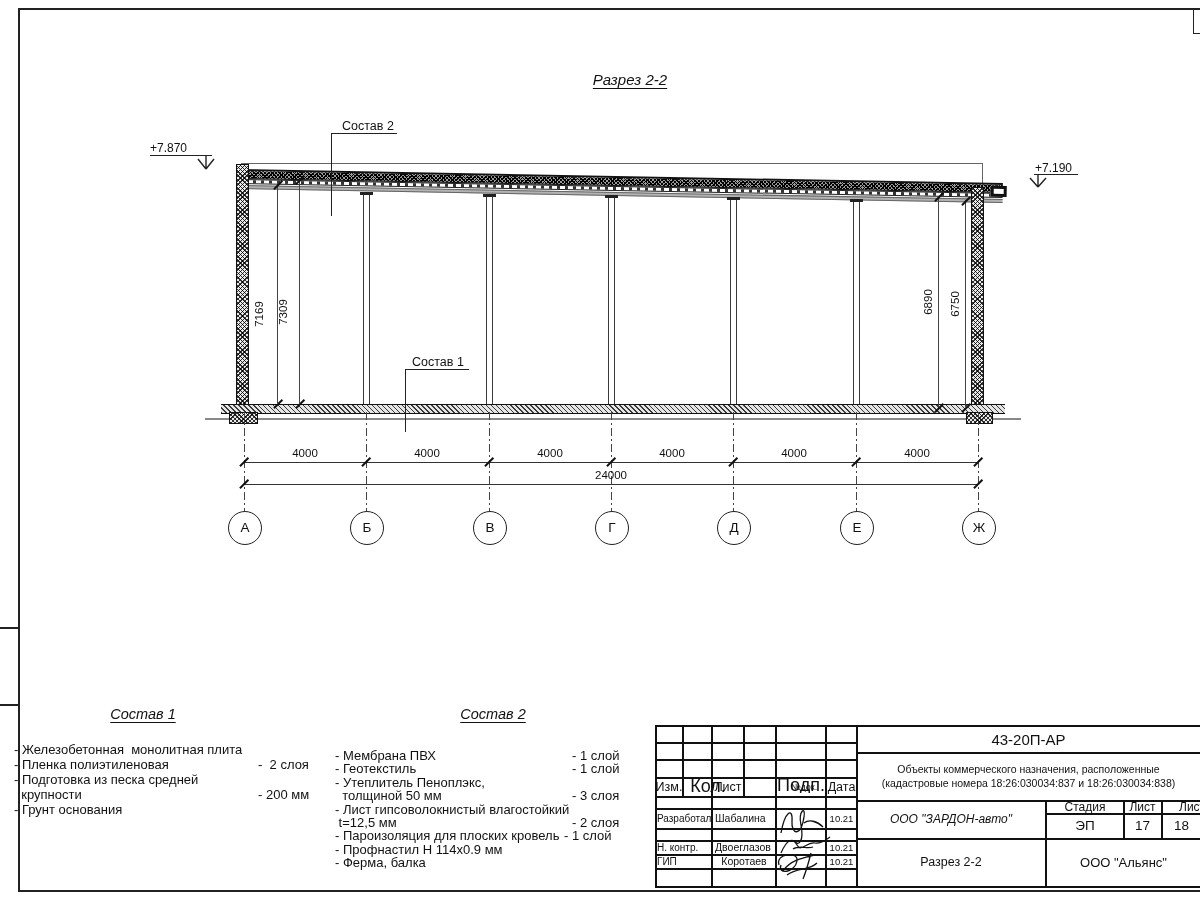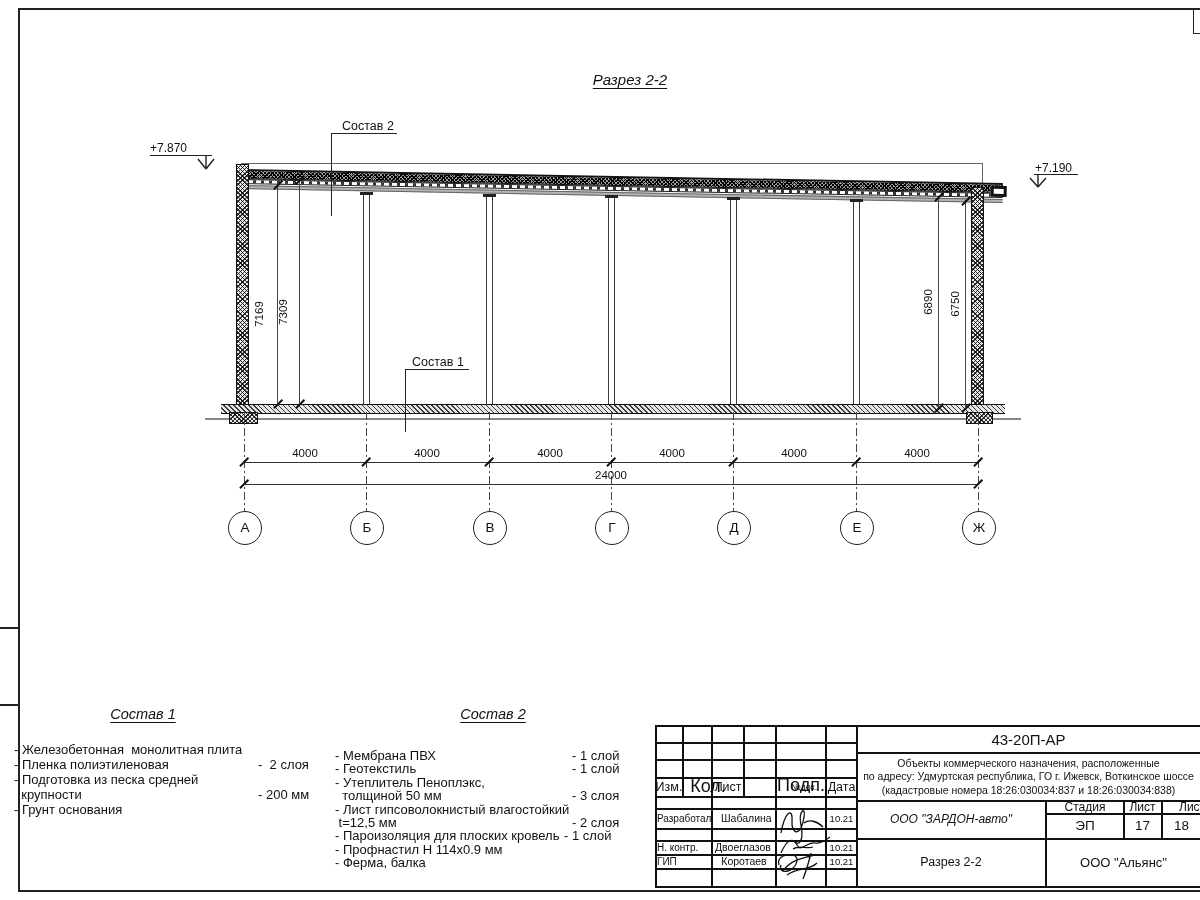--- a/index.html
+++ b/index.html
@@ -203,21 +203,21 @@
     <div class="tb-ln" style="left:506px;top:75px;width:1.5px;height:38px;"></div>
 
     <div class="tb-txt" style="left:0;top:52px;width:28px;height:19px;font-size:12.5px;">Изм.</div>
     <div class="tb-txt" style="left:28px;top:52px;width:50px;height:19px;font-size:18px;">Кол.</div>
     <div class="tb-txt" style="left:57px;top:52px;width:32px;height:19px;font-size:12.5px;">Лист</div>
     <div class="tb-txt" style="left:89px;top:52px;width:32px;height:19px;font-size:9px;margin-left:44px;">№док.</div>
     <div class="tb-txt" style="left:121px;top:52px;width:50px;height:16px;font-size:18px;">Подп.</div>
     <div class="tb-txt" style="left:171px;top:52px;width:31px;height:19px;font-size:12.5px;">Дата</div>
 
     <div class="tb-txt" style="left:2px;top:83px;width:54px;height:20px;font-size:10px;justify-content:flex-start;text-align:left;">Разработал</div>
-    <div class="tb-txt" style="left:58px;top:83px;width:62px;height:20px;font-size:10.5px;justify-content:flex-start;text-align:left;padding-left:8px;">Шабалина</div>
+    <div class="tb-txt" style="left:58px;top:83px;width:62px;height:20px;font-size:10.5px;justify-content:flex-start;text-align:left;padding-left:2px;">Шабалина</div>
     <div class="tb-txt" style="left:171px;top:83px;width:31px;height:20px;font-size:9.5px;">10.21</div>
     <div class="tb-txt" style="left:2px;top:115px;width:54px;height:14px;font-size:10px;justify-content:flex-start;text-align:left;">Н. контр.</div>
     <div class="tb-txt" style="left:58px;top:115px;width:62px;height:14px;font-size:10.5px;justify-content:flex-start;text-align:left;padding-left:2px;">Двоеглазов</div>
     <div class="tb-txt" style="left:171px;top:115px;width:31px;height:14px;font-size:9.5px;">10.21</div>
     <div class="tb-txt" style="left:2px;top:129px;width:54px;height:14px;font-size:10px;justify-content:flex-start;text-align:left;">ГИП</div>
     <div class="tb-txt" style="left:58px;top:129px;width:62px;height:14px;font-size:10.5px;">Коротаев</div>
     <div class="tb-txt" style="left:171px;top:129px;width:31px;height:14px;font-size:9.5px;">10.21</div>
 
     <svg style="left:122px;top:78px;" width="50" height="45" viewBox="0 0 50 45">
       <path d="M4,30 C8,8 16,4 15,18 C14,32 24,34 27,14 C29,2 21,8 24,22 C27,38 22,44 17,38 M27,20 C32,16 40,18 46,24" stroke="#111" stroke-width="1.3" fill="none"></path>
@@ -225,21 +225,20 @@
     <svg style="left:122px;top:110px;" width="55" height="22" viewBox="0 0 55 22">
       <path d="M4,18 C10,4 16,2 20,10 C24,18 30,6 38,8 C44,9 50,4 53,2 M16,14 C22,10 30,14 36,12" stroke="#111" stroke-width="1.2" fill="none"></path>
     </svg>
     <svg style="left:118px;top:124px;" width="55" height="32" viewBox="0 0 55 32">
       <path d="M6,16 C2,4 26,2 24,12 C22,24 4,26 8,16 M10,22 C18,10 34,8 42,6 M14,26 C24,18 36,22 44,14 M30,30 C34,20 36,12 38,4" stroke="#111" stroke-width="1.3" fill="none"></path>
     </svg>
 
     <div class="tb-txt" style="left:202px;top:2px;width:343px;height:25px;font-size:15px;">43-20П-АР</div>
     <div class="abs" style="left:202px;top:29px;width:343px;height:46px;display:flex;flex-direction:column;align-items:center;justify-content:center;font-size:10.5px;line-height:1.3;white-space:nowrap;">
       <div>Объекты коммерческого назначения, расположенные</div>
-      <div>по адресу: Удмуртская республика, ГО г. Ижевск, Воткинское шоссе</div>
       <div>(кадастровые номера 18:26:030034:837 и 18:26:030034:838)</div>
     </div>
     <div class="tb-txt" style="left:202px;top:75px;width:188px;height:38px;font-size:12px;font-style:italic;">ООО "ЗАРДОН-авто"</div>
     <div class="tb-txt" style="left:392px;top:75px;width:76px;height:13px;font-size:12px;border-radius:6px;">Стадия</div>
     <div class="tb-txt" style="left:469px;top:75px;width:37px;height:13px;font-size:12px;">Лист</div>
     <div class="tb-txt" style="left:485px;top:75px;width:37px;height:13px;font-size:12px;padding-left:40px;">Листов</div>
     <div class="tb-txt" style="left:392px;top:88px;width:76px;height:25px;font-size:13.5px;">ЭП</div>
     <div class="tb-txt" style="left:469px;top:88px;width:37px;height:25px;font-size:13.5px;">17</div>
     <div class="tb-txt" style="left:508px;top:88px;width:37px;height:25px;font-size:13.5px;">18</div>
     <div class="tb-txt" style="left:202px;top:113px;width:188px;height:48px;font-size:12.5px;">Разрез 2-2</div>

